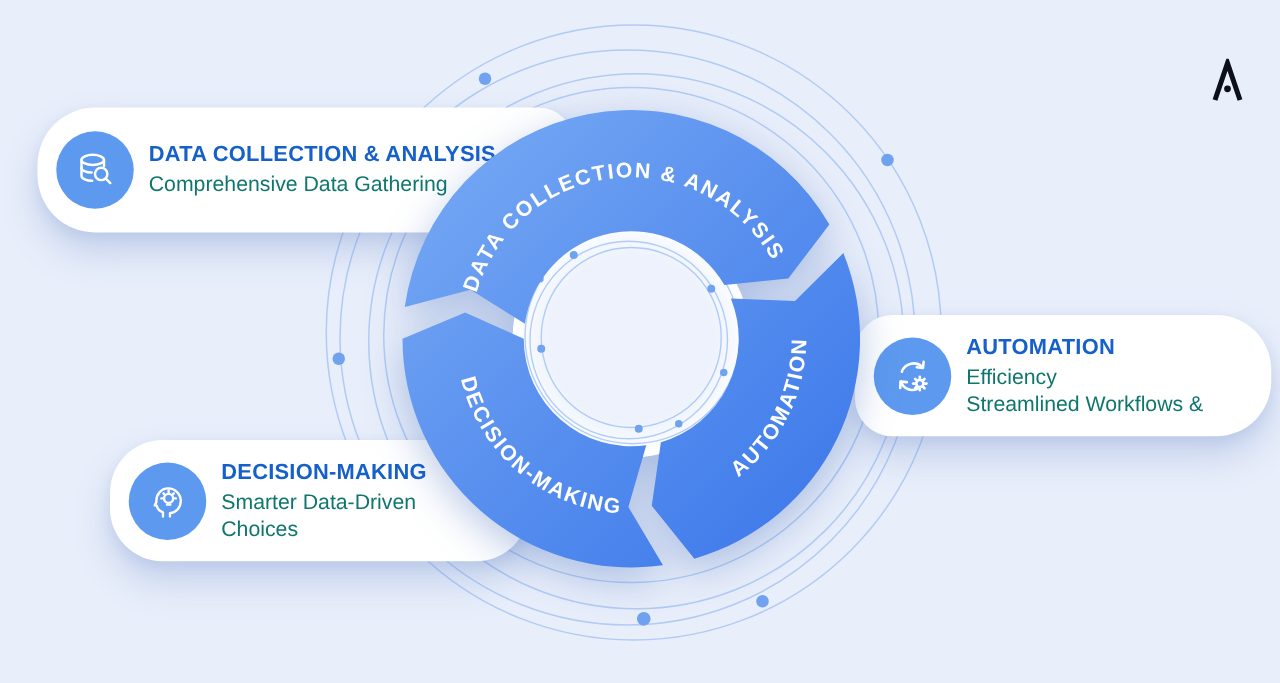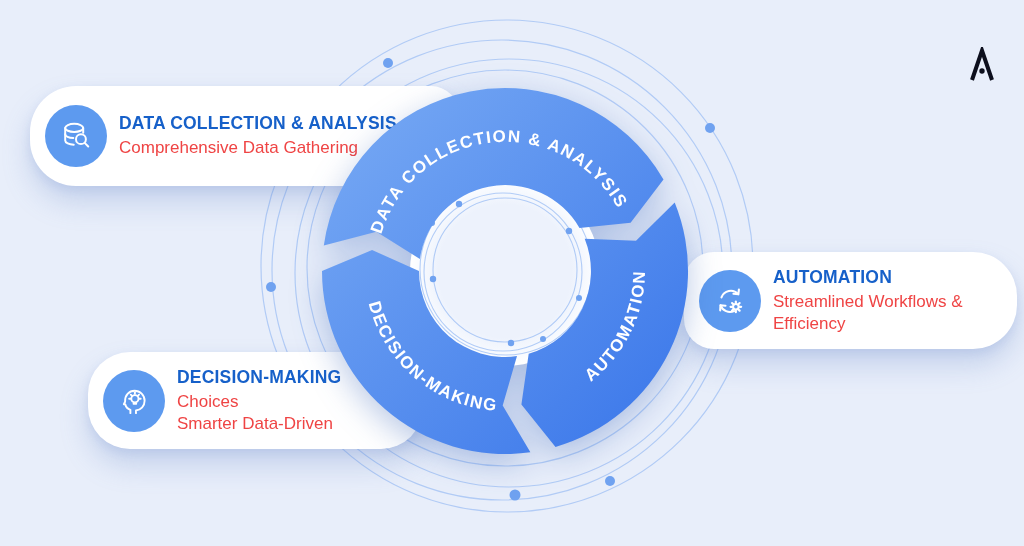--- a/index.html
+++ b/index.html
@@ -27,21 +27,21 @@
   .icon-circle{
     flex:0 0 auto;width:62px;height:62px;border-radius:50%;
     background:#5d9aef;display:flex;align-items:center;justify-content:center;
   }
   .card-text{display:flex;flex-direction:column;justify-content:center;}
   .card-title{
     font-size:17.5px;font-weight:bold;color:#1660c9;letter-spacing:.2px;
     margin-bottom:3px;white-space:nowrap;
   }
   .card-desc{
-    font-size:17px;font-weight:500;color:#ef4444;line-height:1.28;white-space:nowrap;
+    font-size:17px;font-weight:500;color:#0f766e;line-height:1.28;white-space:nowrap;
   }
   .logo{position:absolute;left:969px;top:47px;z-index:4;}
 </style>
 </head>
 <body>
 
 <div class="stage">
 
   <svg class="orbits" width="1024" height="546" viewBox="0 0 1024 546">
     <g fill="none" stroke="#85aff2" stroke-width="1.2" opacity="0.55">
@@ -91,42 +91,42 @@
             <path d="M30.8 26.5 H32.4"></path>
           <path d="M22.3 22.3 L23.4 23.4"></path>
             <path d="M29.6 29.6 L30.7 30.7"></path>
           <path d="M30.7 22.3 L29.6 23.4"></path>
             <path d="M23.4 29.6 L22.3 30.7"></path>
         </g>
       </svg>
     </div>
     <div class="card-text">
       <div class="card-title">AUTOMATION</div>
+      <div class="card-desc">Efficiency</div>
       <div class="card-desc">Streamlined Workflows &amp;</div>
-      <div class="card-desc">Efficiency</div>
     </div>
   </div>
 
   <div class="card card-3">
     <div class="icon-circle">
       <svg width="36" height="36" viewBox="0 0 40 40" fill="none" stroke="#ffffff" stroke-width="2.1" stroke-linecap="round" stroke-linejoin="round">
         <path d="M16 33.5 V29.8 C12.6 28.6 10.9 26.4 10.4 23.9 L8.7 23.6 L10.1 20.8 C9.6 13.9 14.5 8.6 20.6 8.6 C26.8 8.6 31.8 13.6 31.8 19.8 C31.8 25.4 27.8 29.9 22.2 30.6 L22.2 33.5"></path>
         <circle cx="21" cy="17.5" r="4"></circle>
         <path d="M19.5 23 h3"></path>
         <path d="M21 10.4 V12"></path>
         <path d="M14.6 17.5 H16.2"></path>
           <path d="M27.4 17.5 H25.8"></path>
         <path d="M16.4 13 L17.5 14.1"></path>
           <path d="M25.6 13 L24.5 14.1"></path>
       </svg>
     </div>
     <div class="card-text">
       <div class="card-title">DECISION-MAKING</div>
+      <div class="card-desc">Smarter Data-Driven</div>
       <div class="card-desc">Choices</div>
-      <div class="card-desc">Smarter Data-Driven</div>
     </div>
   </div>
 
   <svg class="ring" width="1024" height="546" viewBox="0 0 1024 546">
     <defs>
       <linearGradient id="segGrad" gradientUnits="userSpaceOnUse" x1="330" y1="95" x2="700" y2="465">
         <stop offset="0" stop-color="#78aaf4"></stop>
         <stop offset="1" stop-color="#3673e9"></stop>
       </linearGradient>
       <radialGradient id="holeGrad">

